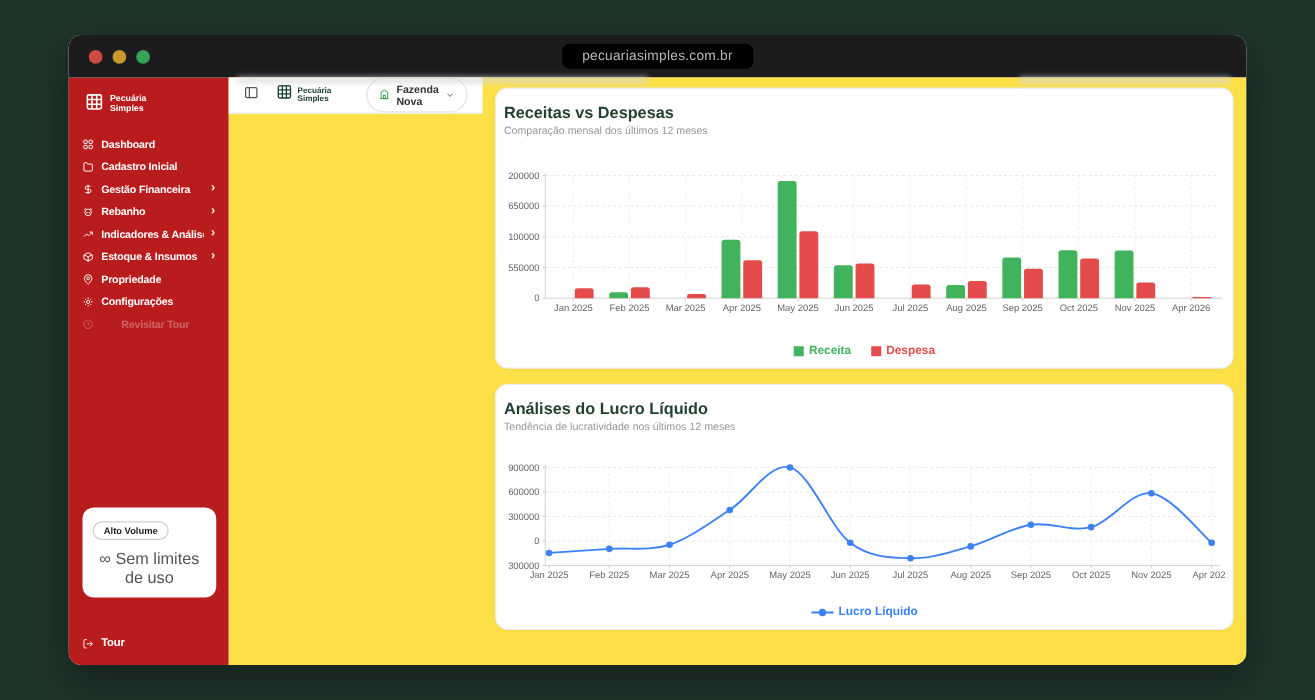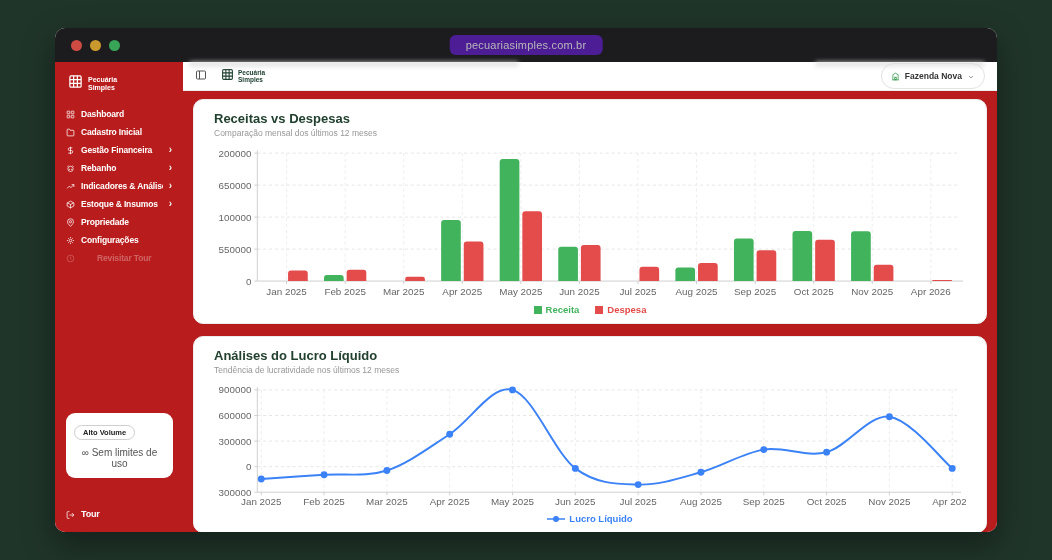--- a/index.html
+++ b/index.html
@@ -6,57 +6,57 @@
   body{width:1052px;height:560px;background:#20352a;font-family:"Liberation Sans",sans-serif;overflow:hidden;}
   .stage{position:relative;width:1052px;height:560px;}
   .window{position:absolute;left:55px;top:28px;width:942px;height:504px;border-radius:10px;overflow:hidden;background:#fff;box-shadow:0 12px 32px rgba(0,0,0,.4);display:flex;flex-direction:column;}
   
   .titlebar{height:34px;background:#1c1c1e;position:relative;display:flex;align-items:center;flex:0 0 34px;}
   .lights{display:flex;gap:8px;padding-left:16px;}
   .light{width:11px;height:11px;border-radius:50%;display:inline-block;}
   .light.red{background:#cd4b42;}
   .light.yellow{background:#c9992e;}
   .light.green{background:#37a457;}
-  .urlpill{position:absolute;left:50%;top:50%;transform:translate(-50%,-50%);background:#4c1d95;color:#b9b9b9;font-size:11px;padding:4px 16px;border-radius:6px;letter-spacing:.2px;}
+  .urlpill{position:absolute;left:50%;top:50%;transform:translate(-50%,-50%);background:#000000;color:#b9b9b9;font-size:11px;padding:4px 16px;border-radius:6px;letter-spacing:.2px;}
   
   .app{flex:1;display:flex;min-height:0;}
   .sidebar{width:128px;flex:0 0 128px;background:#b91c1c;color:#fff;display:flex;flex-direction:column;padding:8px 10px 10px 11px;box-sizing:border-box;}
   .slogo{display:flex;align-items:center;gap:5px;margin:4px 0 12px 2px;}
   .slogo svg{width:15px;height:15px;stroke:#fff;}
   .slogo-text{display:flex;flex-direction:column;font-size:7px;font-weight:bold;line-height:8px;}
   .snav{display:flex;flex-direction:column;}
   .sitem{display:flex;align-items:center;gap:6px;height:18px;font-size:8.5px;font-weight:600;letter-spacing:-.15px;cursor:pointer;white-space:nowrap;}
   .sitem .sicon{width:9px;height:9px;flex:0 0 9px;display:flex;}
   .sitem svg{width:9px;height:9px;stroke:#fff;}
   .slabel{flex:1;overflow:hidden;}
   .chev{font-size:10px;line-height:8px;color:#eaf5ec;margin-right:1px;}
   .sitem.muted{opacity:.3;gap:22px;}
   .spacer{flex:1;}
   .plan-card{background:#fff;border-radius:9px;padding:8px 8px 9px;color:#333;margin-bottom:26px;}
   .plan-badge{display:inline-block;border:1px solid #cfcfcf;border-radius:999px;padding:2px 8px;font-size:7.5px;font-weight:bold;color:#222;}
-  .plan-text{font-size:10px;color:#555;text-align:center;margin-top:7px;}
+  .plan-text{font-size:13px;color:#555;text-align:center;margin-top:7px;}
   .sair{font-size:9px;font-weight:bold;height:16px;margin-top:2px;}
   .sair svg{width:10px;height:10px;}
   
-  .main{flex:1;background:#b91c1c;display:flex;flex-direction:column;min-width:0;position:relative;}
+  .main{flex:1;background:#fde047;display:flex;flex-direction:row;min-width:0;position:relative;}
   .blurstrip{position:absolute;top:-1px;height:6px;border-radius:3px;background:#d6d6d6;filter:blur(2px);opacity:.6;pointer-events:none;}
   .blurstrip.b1{left:6px;width:330px;}
   .blurstrip.b2{left:632px;width:170px;}
   .appheader{height:28px;flex:0 0 28px;background:#fff;border-bottom:1px solid #ececec;display:flex;align-items:center;padding:0 12px;gap:14px;}
   .ptoggle svg{width:12px;height:12px;stroke:#555;}
   .hlogo{display:flex;align-items:center;gap:4px;}
   .hlogo svg{width:13px;height:13px;stroke:#1d4030;}
   .hlogo-text{display:flex;flex-direction:column;font-size:6.5px;font-weight:bold;line-height:7px;color:#1d4030;}
   .hspacer{flex:1;}
   .farm-pill{display:flex;align-items:center;gap:5px;border:1px solid #e3e3e3;border-radius:999px;padding:3px 9px;background:#fff;cursor:pointer;}
   .farm-pill svg{width:9px;height:9px;stroke:#2e9648;}
   .farm-label{font-size:8.5px;font-weight:600;color:#333;}
   .chevdown svg{width:8px;height:8px;stroke:#888;}
   .content{flex:1;padding:8px 10px 0;display:flex;flex-direction:column;gap:12px;min-height:0;}
-  .card{background:#fff;border:1px solid #ececec;border-radius:10px;box-shadow:0 1px 2px rgba(0,0,0,.03);padding:11px 20px 6px;box-sizing:border-box;}
+  .card{background:#fff;border:1px solid #ececec;border-radius:10px;box-shadow:0 1px 2px rgba(0,0,0,.03);padding:11px 6px 6px;box-sizing:border-box;}
   .card h2{margin:0;font-size:13px;font-weight:bold;color:#21402e;}
   .card .sub{margin:2px 0 6px;font-size:8.5px;color:#979797;}
   .chartbox{width:100%;}
   .chartbox svg{display:block;}
   .chartbox text{font-family:"Liberation Sans",sans-serif;font-size:10px;fill:#666;}
   .legend{display:flex;justify-content:center;align-items:center;gap:16px;height:15px;}
   .lgi{display:flex;align-items:center;gap:4px;font-size:9.5px;font-weight:600;}
   .sw{width:8px;height:8px;display:inline-block;}
 </style>
 </head>

